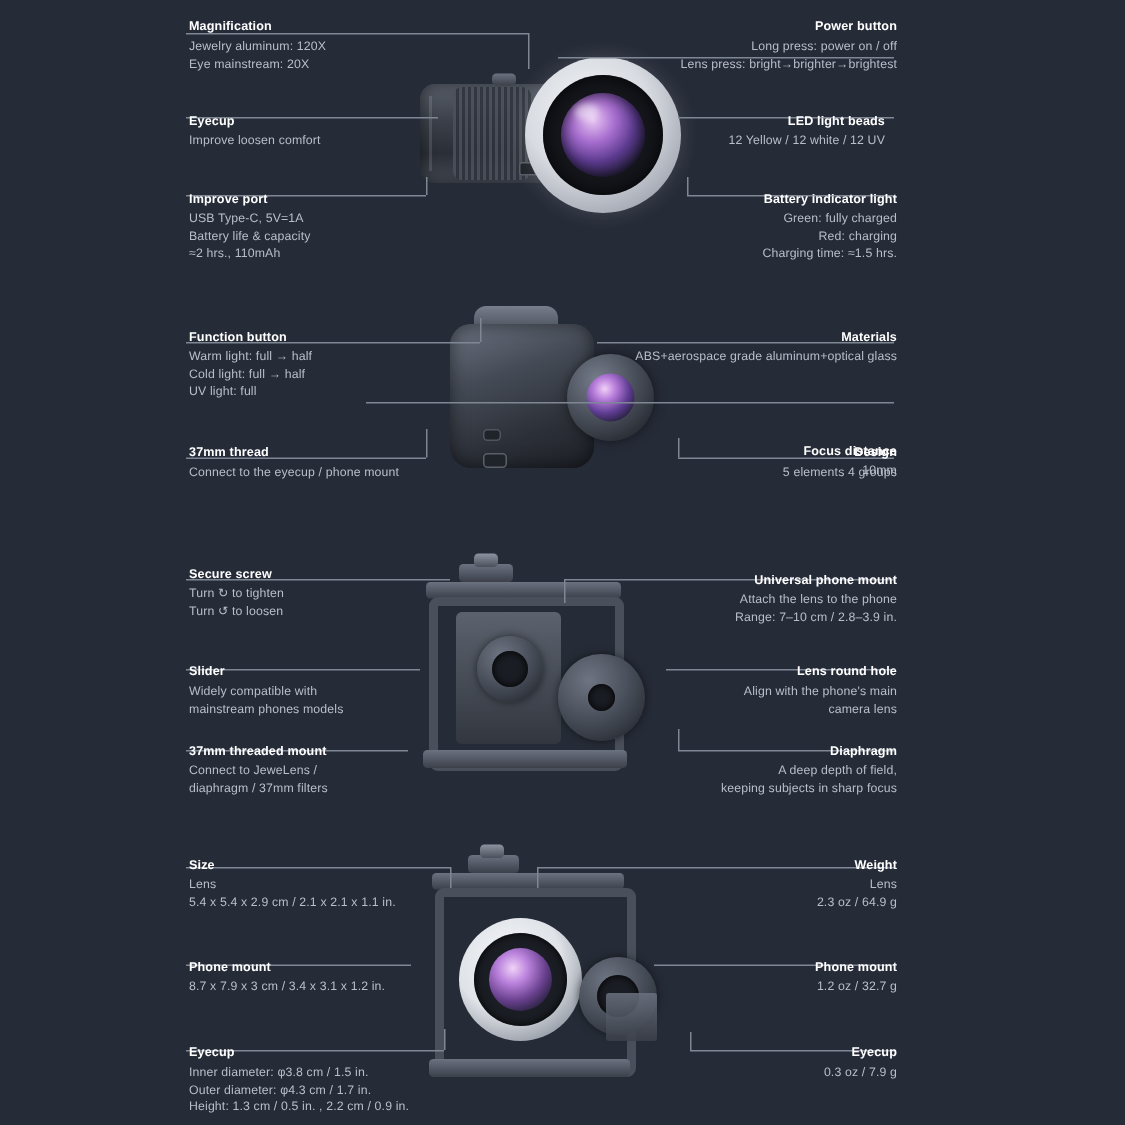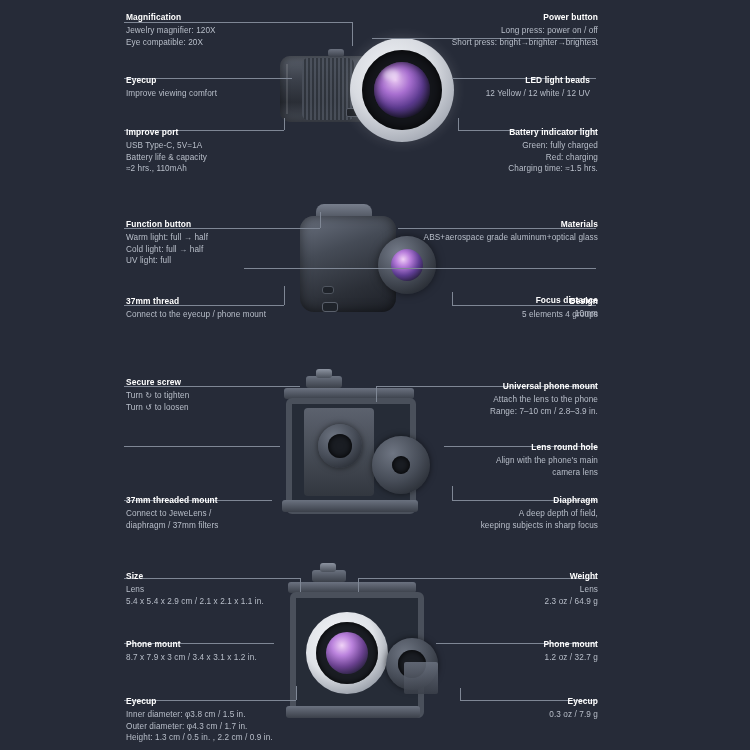--- a/index.html
+++ b/index.html
@@ -135,40 +135,40 @@
   <div class="ln-h" style="left:124px;top:130px;width:160px;"></div>
   <div class="ln-v" style="left:284px;top:118px;height:12px;"></div>
 
   <div class="ln-h" style="left:372px;top:38px;width:224px;"></div>
   <div class="ln-h" style="left:452px;top:78px;width:144px;"></div>
   <div class="ln-h" style="left:458px;top:130px;width:138px;"></div>
   <div class="ln-v" style="left:458px;top:118px;height:12px;"></div>
 
   <div class="callout left" style="left:126px;top:11px;">
     <div class="ttl">Magnification</div>
-    <div class="ln">Jewelry magnifier: 120X</div>
-    <div class="ln">Eye compatible: 20X</div>
+    <div class="ln">Jewelry aluminum: 120X</div>
+    <div class="ln">Eye mainstream: 20X</div>
   </div>
 
   <div class="callout left" style="left:126px;top:74px;">
     <div class="ttl">Eyecup</div>
-    <div class="ln">Improve viewing comfort</div>
+    <div class="ln">Improve loosen comfort</div>
   </div>
 
   <div class="callout left" style="left:126px;top:126px;">
     <div class="ttl">Improve port</div>
     <div class="ln">USB Type-C, 5V=1A</div>
     <div class="ln">Battery life &amp; capacity</div>
     <div class="ln">≈2 hrs., 110mAh</div>
   </div>
 
   <div class="callout right" style="right:152px;top:11px;">
     <div class="ttl">Power button</div>
     <div class="ln">Long press: power on / off</div>
-    <div class="ln">Short press: bright→brighter→brightest</div>
+    <div class="ln">Lens press: bright→brighter→brightest</div>
   </div>
 
   <div class="callout right" style="right:160px;top:74px;">
     <div class="ttl">LED light beads</div>
     <div class="ln">12 Yellow /  12 white / 12 UV</div>
   </div>
 
   <div class="callout right" style="right:152px;top:126px;">
     <div class="ttl">Battery indicator light</div>
     <div class="ln">Green: fully charged</div>
@@ -248,20 +248,25 @@
   <div class="ln-h" style="left:444px;top:446px;width:152px;"></div>
   <div class="ln-h" style="left:452px;top:500px;width:144px;"></div>
   <div class="ln-v" style="left:452px;top:486px;height:14px;"></div>
 
   <div class="callout left" style="left:126px;top:376px;">
     <div class="ttl">Secure screw</div>
     <div class="ln">Turn ↻ to tighten</div>
     <div class="ln">Turn ↺ to loosen</div>
   </div>
 
+  <div class="callout left" style="left:126px;top:441px;">
+    <div class="ttl">Slider</div>
+    <div class="ln">Widely compatible with</div>
+    <div class="ln">mainstream phones models</div>
+  </div>
 
   <div class="callout left" style="left:126px;top:494px;">
     <div class="ttl">37mm threaded mount</div>
     <div class="ln">Connect to JeweLens /</div>
     <div class="ln">diaphragm / 37mm filters</div>
   </div>
 
   <div class="callout right" style="right:152px;top:380px;">
     <div class="ttl">Universal phone mount</div>
     <div class="ln">Attach the lens to the phone</div>

